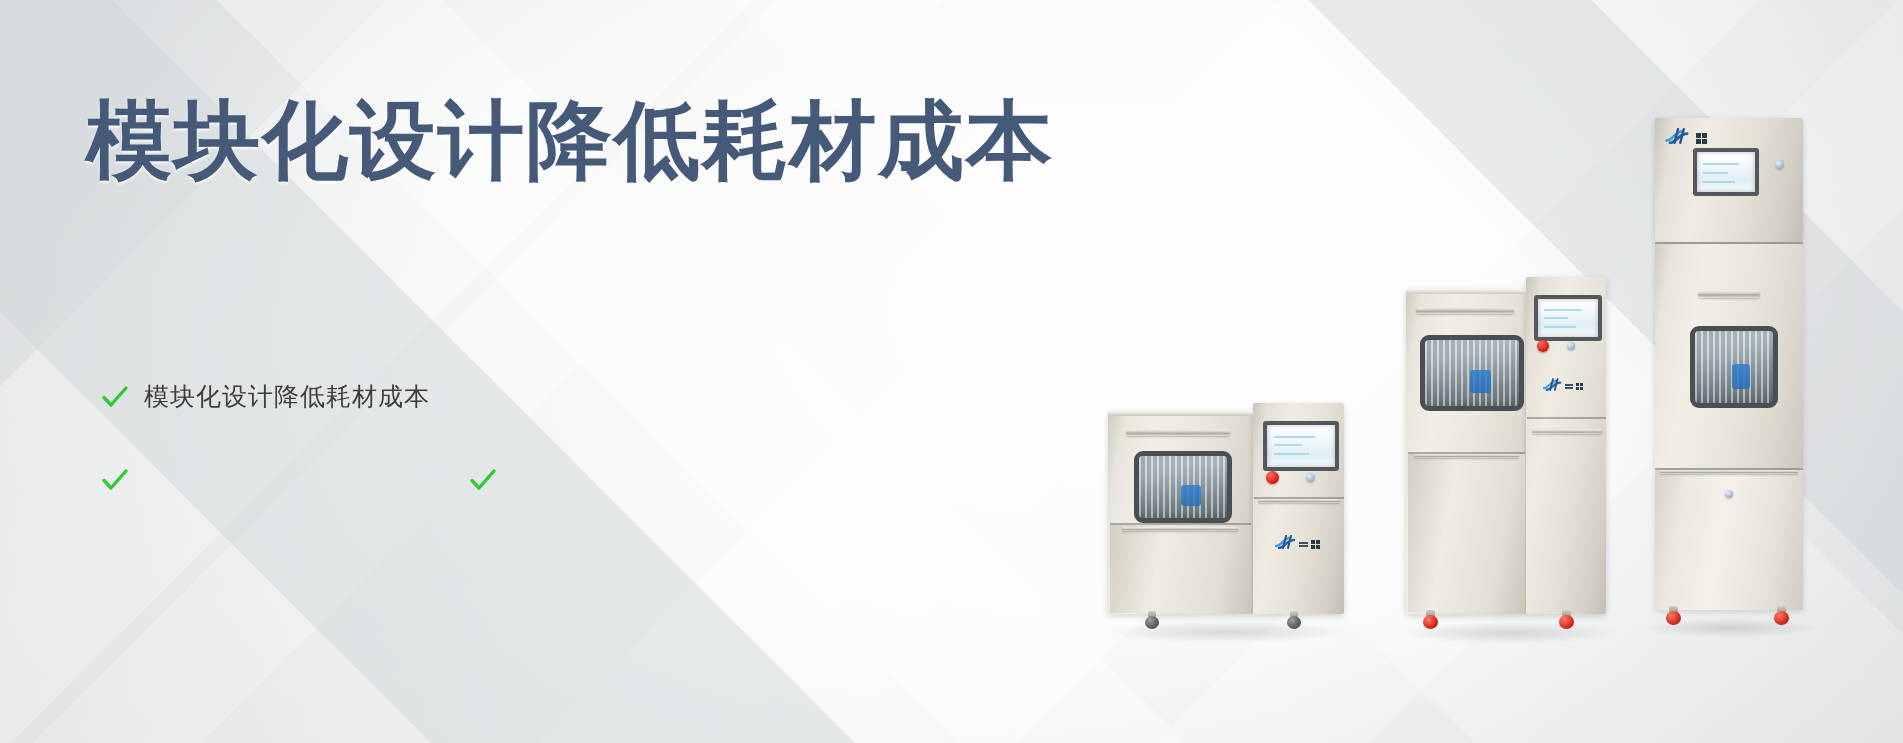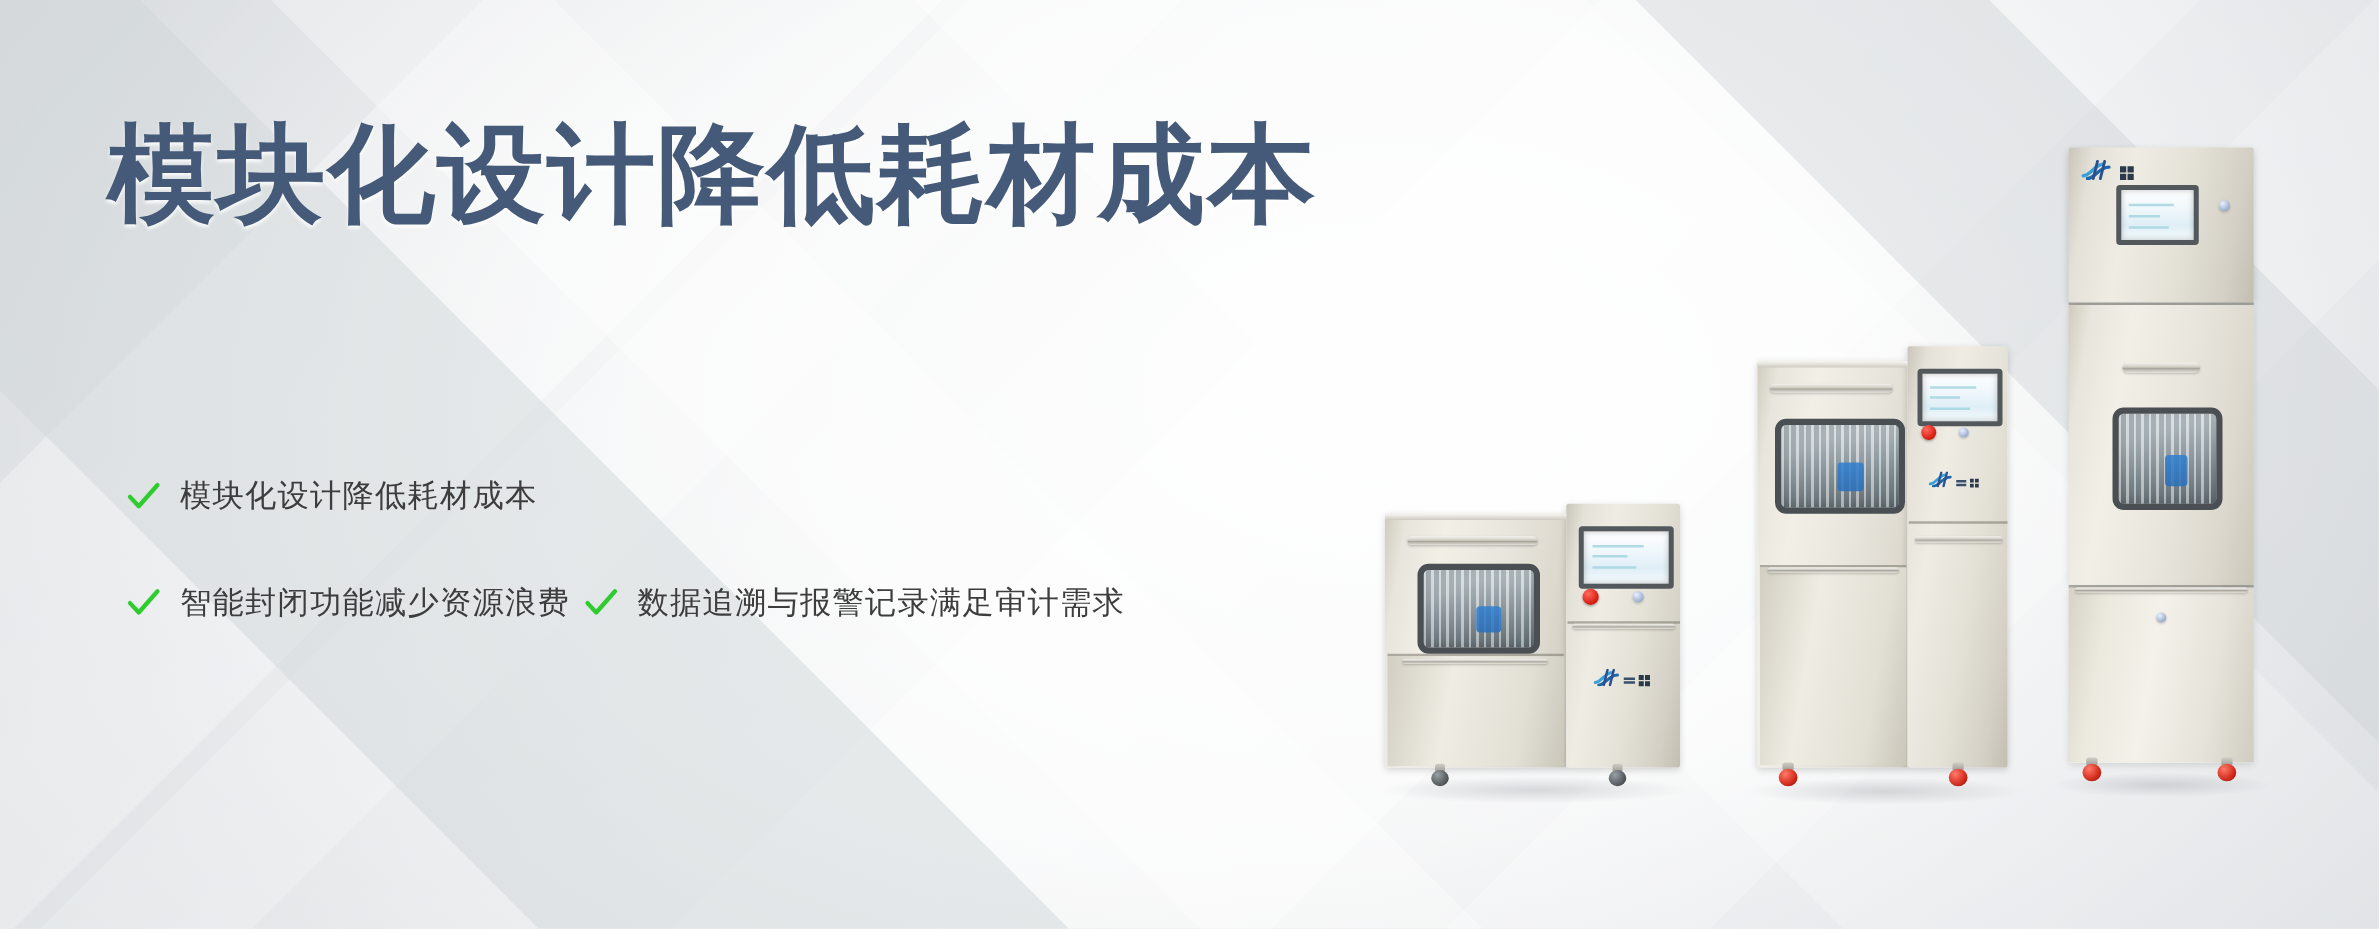--- a/index.html
+++ b/index.html
@@ -125,29 +125,27 @@
         <span class="feat-label">模块化设计降低耗材成本</span>
       </div>
     </div>
     <div class="feat-row">
       <div class="feat c1">
         <span class="chk">
           <svg width="30" height="30" viewBox="0 0 30 30">
             <path d="M4 15.5 L11 23 L26 6" fill="none" stroke="#2ecc2e" stroke-width="3.4" stroke-linecap="round" stroke-linejoin="round"></path>
           </svg>
         </span>
-        <span class="feat-label">智能封闭功能减少资源浪费</span>
       </div>
       <div class="feat">
         <span class="chk">
           <svg width="30" height="30" viewBox="0 0 30 30">
             <path d="M4 15.5 L11 23 L26 6" fill="none" stroke="#2ecc2e" stroke-width="3.4" stroke-linecap="round" stroke-linejoin="round"></path>
           </svg>
         </span>
-        <span class="feat-label">数据追溯与报警记录满足审计需求</span>
       </div>
     </div>
   </div>
 
   <div class="machines">
 
     <div class="mach" style="left:1108px;top:403px;width:236px;height:220px;">
 
       <div class="body-grad" style="position:absolute;left:0;top:8px;width:145px;height:203px;border-radius:2px;box-shadow:0 2px 6px rgba(0,0,0,.16);"></div>
 

